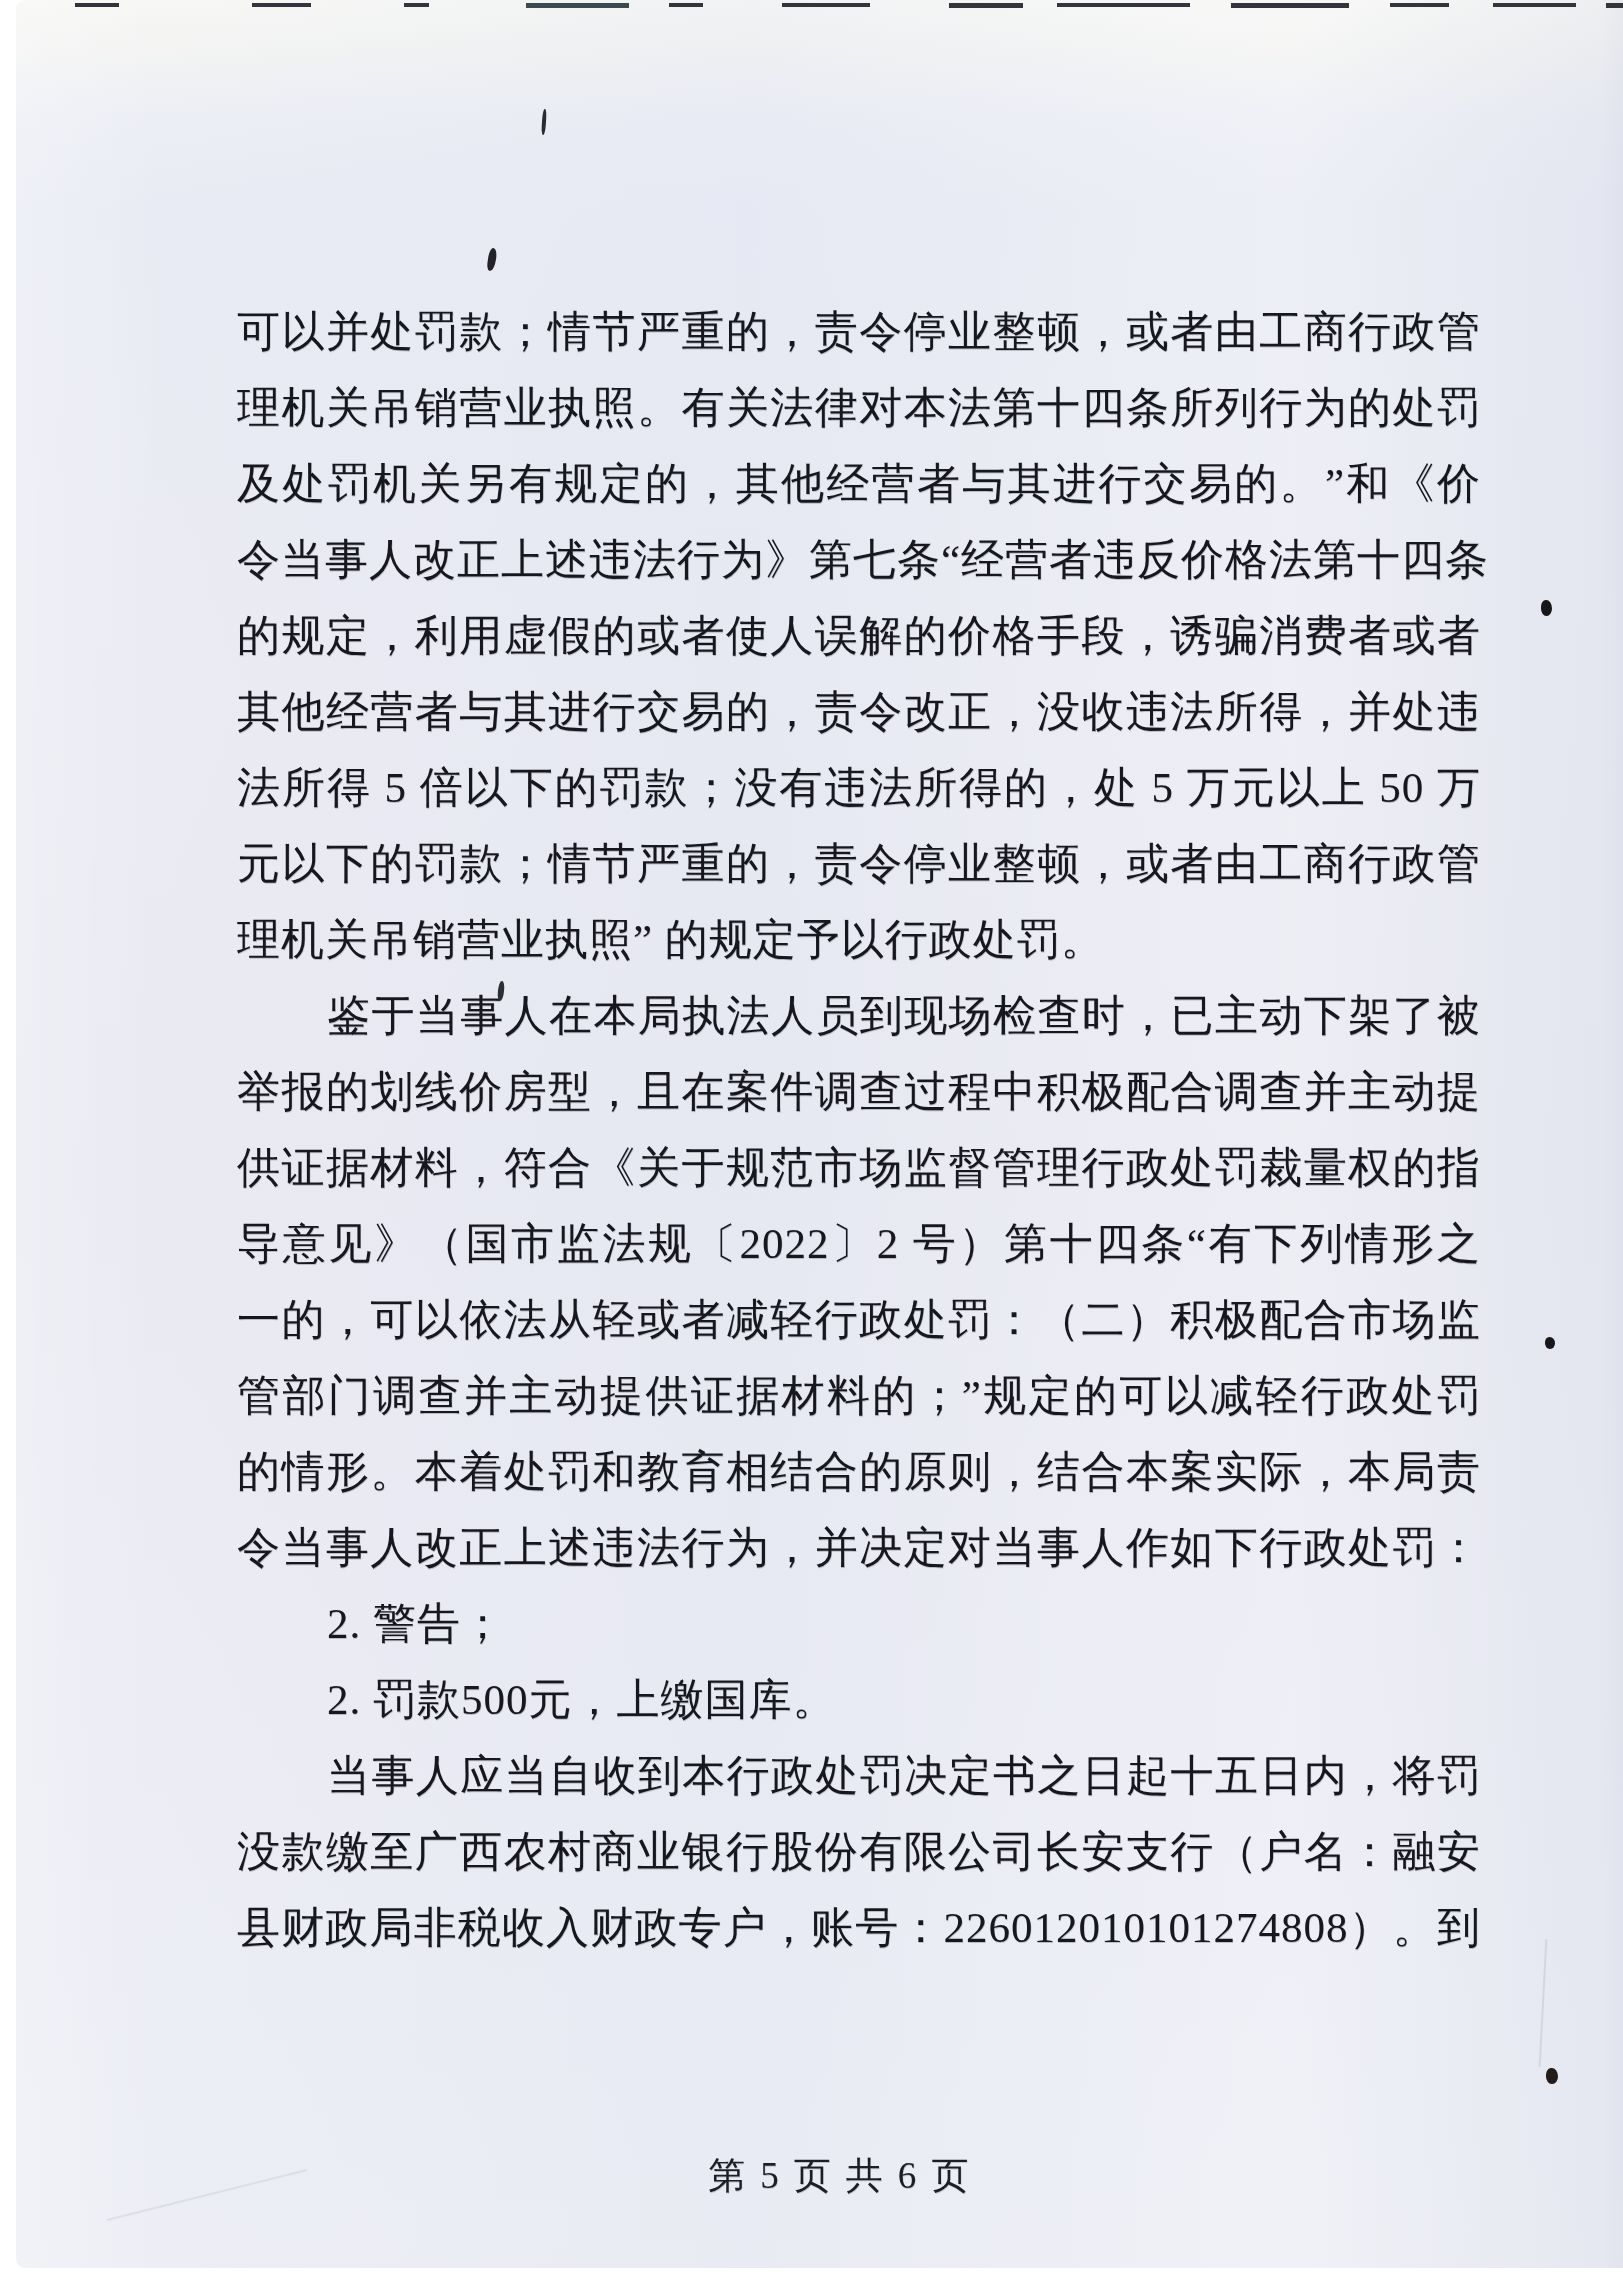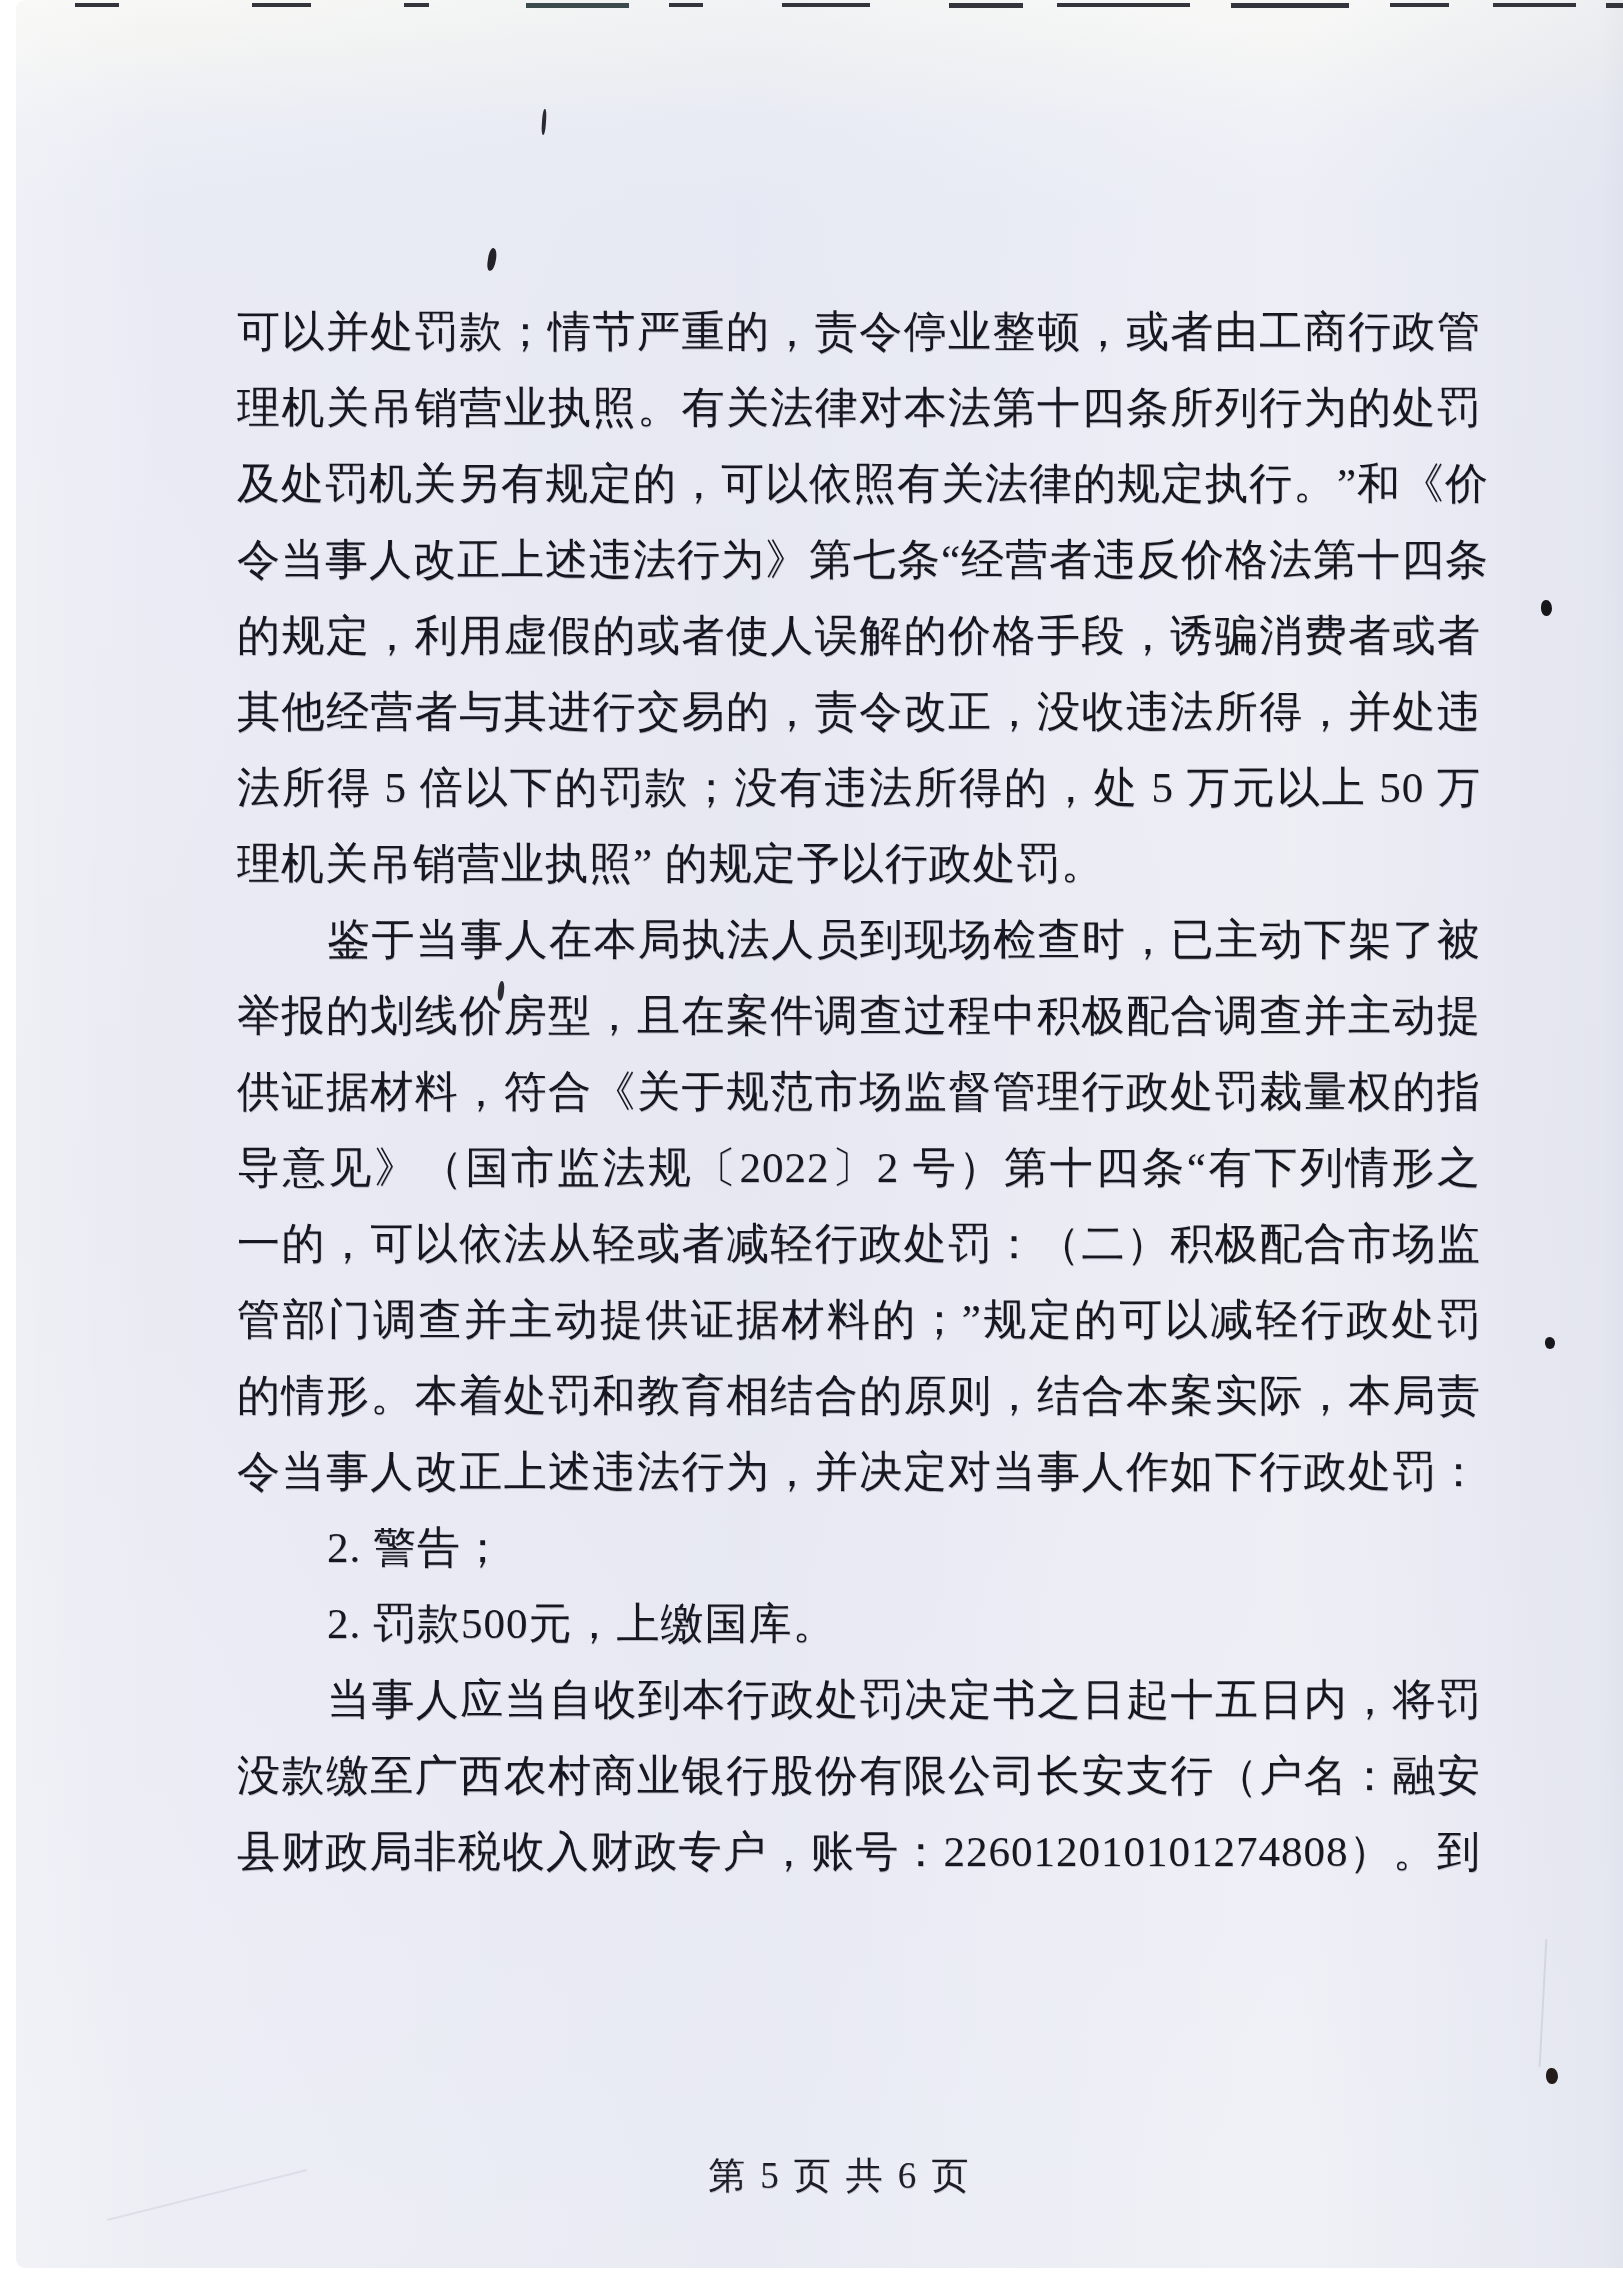--- a/index.html
+++ b/index.html
@@ -121,25 +121,26 @@
     <div class="seg" style="left:1041px; width:133px; height:4.4px;"></div>
     <div class="seg" style="left:1215px; width:118px; height:4.9px;"></div>
     <div class="seg" style="left:1374px; width:59px; height:3.9px;"></div>
     <div class="seg" style="left:1477px; width:83px; height:4.4px;"></div>
     <div class="seg" style="left:1590px; width:33px;  height:4.9px;"></div>
   </div>
 
   <div class="textblock">
     <div class="line">可以并处罚款；情节严重的，责令停业整顿，或者由工商行政管</div>
     <div class="line">理机关吊销营业执照。有关法律对本法第十四条所列行为的处罚</div>
-    <div class="line">及处罚机关另有规定的，可以依照有关法律的规定执行。”和《价</div>
+    <div class="line">及处罚机关另有规定的，其他经营者与其进行交易的。”和《价</div>
     <div class="line">令当事人改正上述违法行为》第七条“经营者违反价格法第十四条</div>
     <div class="line">的规定，利用虚假的或者使人误解的价格手段，诱骗消费者或者</div>
     <div class="line">其他经营者与其进行交易的，责令改正，没收违法所得，并处违</div>
     <div class="line">法所得 5 倍以下的罚款；没有违法所得的，处 5 万元以上 50 万</div>
+    <div class="line">元以下的罚款；情节严重的，责令停业整顿，或者由工商行政管</div>
     <div class="line noj">理机关吊销营业执照” 的规定予以行政处罚。</div>
     <div class="line ind">鉴于当事人在本局执法人员到现场检查时，已主动下架了被</div>
     <div class="line">举报的划线价房型，且在案件调查过程中积极配合调查并主动提</div>
     <div class="line">供证据材料，符合《关于规范市场监督管理行政处罚裁量权的指</div>
     <div class="line">导意见》（国市监法规〔2022〕2 号）第十四条“有下列情形之</div>
     <div class="line">一的，可以依法从轻或者减轻行政处罚：（二）积极配合市场监</div>
     <div class="line">管部门调查并主动提供证据材料的；”规定的可以减轻行政处罚</div>
     <div class="line">的情形。本着处罚和教育相结合的原则，结合本案实际，本局责</div>
     <div class="line">令当事人改正上述违法行为，并决定对当事人作如下行政处罚：</div>
     <div class="line noj ind">2. 警告；</div>

